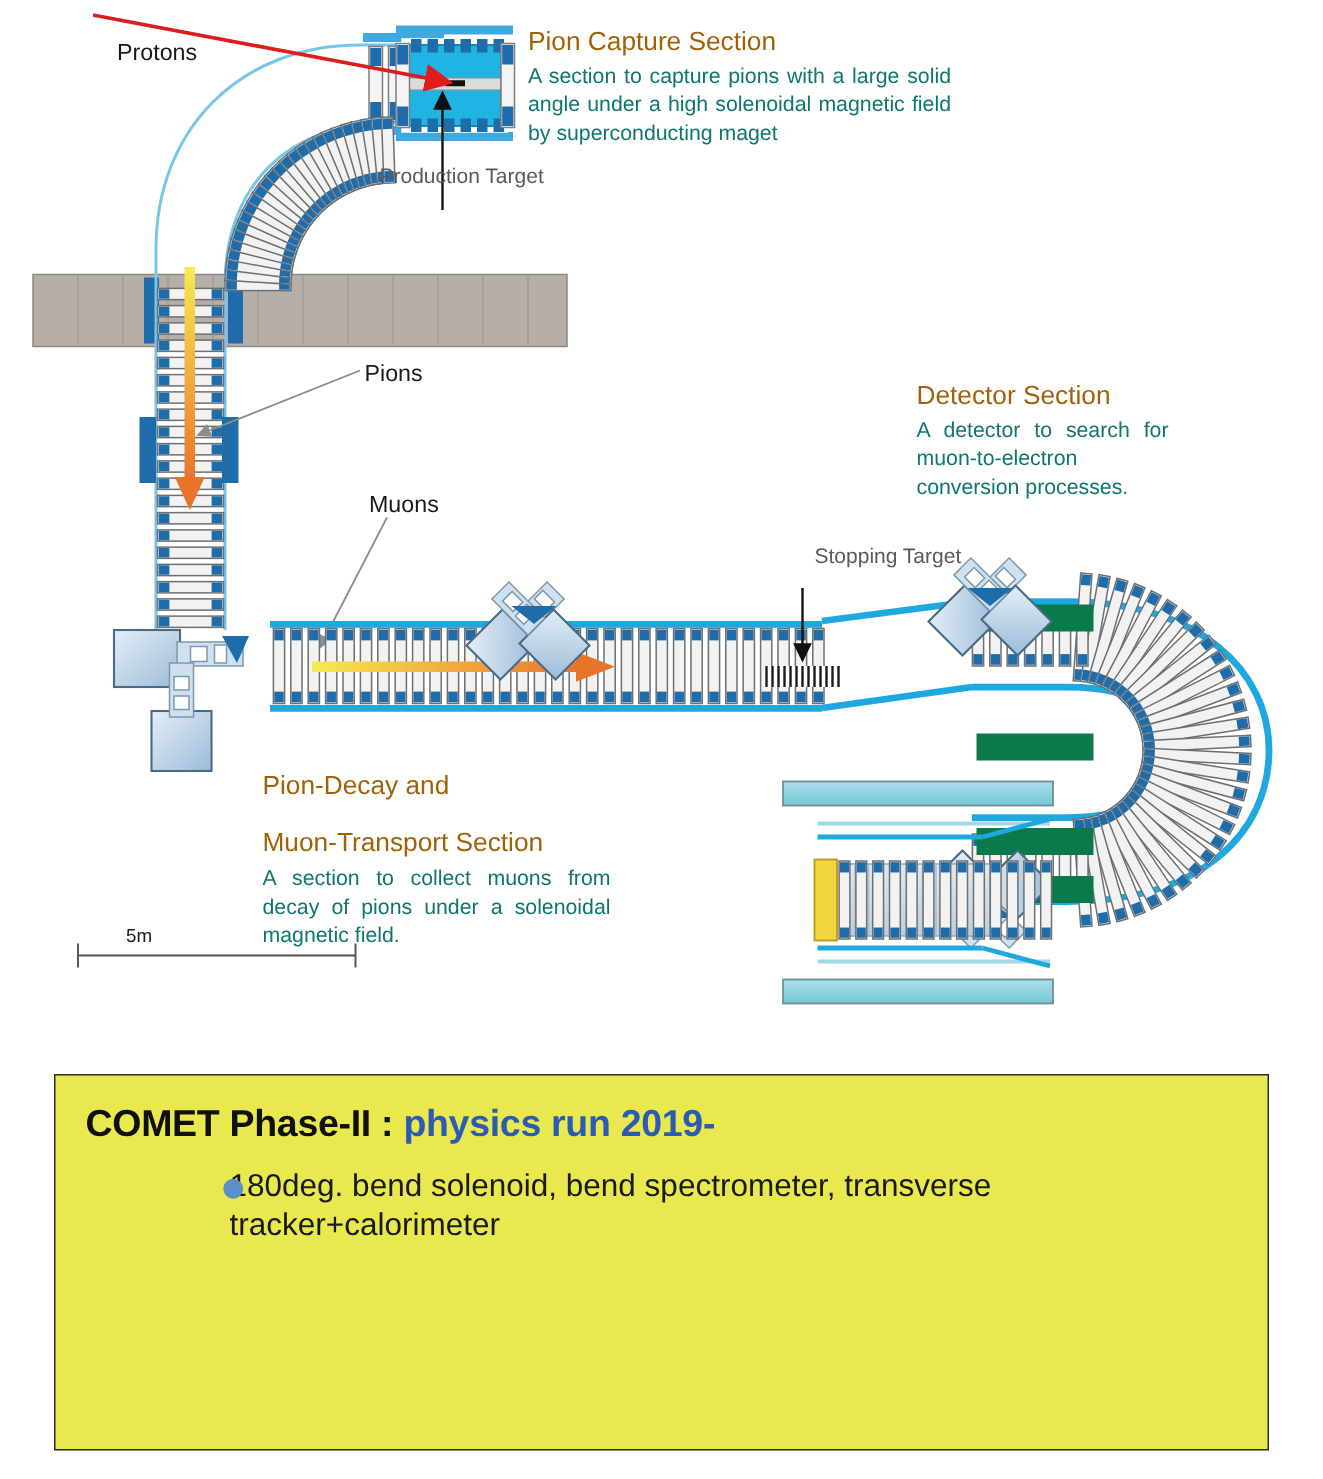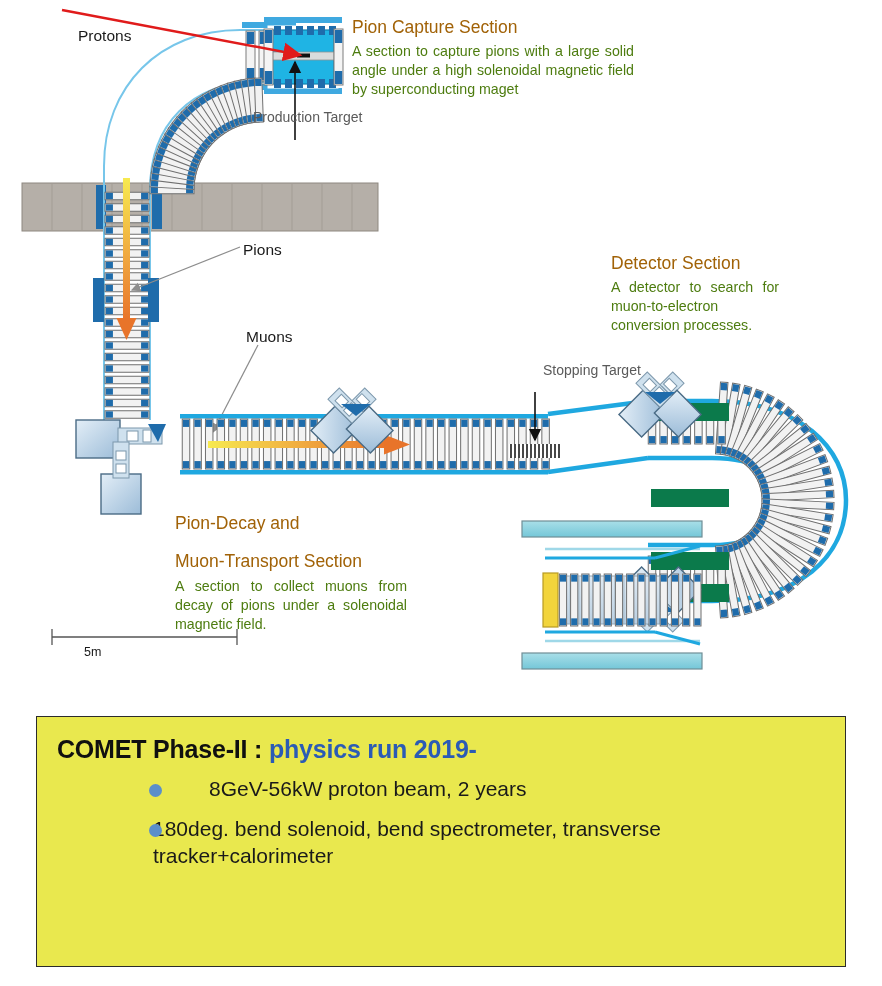--- a/index.html
+++ b/index.html
@@ -21,21 +21,21 @@
   .callout-title {
     color: #a16207;
     font-size: 17.5px;
     font-weight: 400;
     line-height: 1.28;
     margin: 0 0 4px 0;
     white-space: nowrap;
   }
   .callout-title.two-line { white-space: normal; }
   .callout-body {
-    color: #4d7c0f;
+    color: #0f766e;
     font-size: 14.2px;
     line-height: 1.33;
     margin: 0;
     text-align: justify;
   }
   #callout-capture { left: 352px; top: 16px; width: 282px; }
   #callout-detector { left: 611px; top: 252px; width: 168px; }
   #callout-decay    { left: 175px; top: 512px; width: 232px; }
 
   .plain-label {
@@ -51,21 +51,21 @@
     position: absolute;
     font-size: 14px;
     color: #5a5a5a;
     text-align: center;
     line-height: 1.3;
     white-space: nowrap;
   }
   #label-production-target { left: 253px; top: 108px; width: 84px; text-align: center; }
   #label-stopping-target   { left: 543px; top: 361px; width: 84px; }
   #label-scale {
-    position: absolute; left: 84px; top: 645px;
+    position: absolute; left: 84px; top: 617px;
     font-size: 12.5px; color: #1a1a1a;
   }
 
   
   #summary-box {
     position: absolute;
     left: 36px; top: 716px;
     width: 810px; height: 251px;
     background: #e9e84e;
     border: 1.5px solid #2b2b2b;
@@ -1088,21 +1088,20 @@
   <div class="gray-label" id="label-stopping-target">Stopping Target</div>
   <div id="label-scale">5m</div>
 
   <div id="summary-box">
     <h1 id="summary-title">
       <span>COMET Phase-II : </span><span class="accent">physics run 2019-</span>
     </h1>
     <ul id="summary-list">
       <li class="li-2">
         <span class="bullet"></span>
-        <span>8GeV-56kW proton beam, 2 years</span>
       </li>
       <li class="li-3">
         <span class="bullet"></span>
         <span>180deg. bend solenoid, bend spectrometer, transverse tracker+calorimeter</span>
       </li>
     </ul>
   </div>
 </div>
 
 </body></html>

